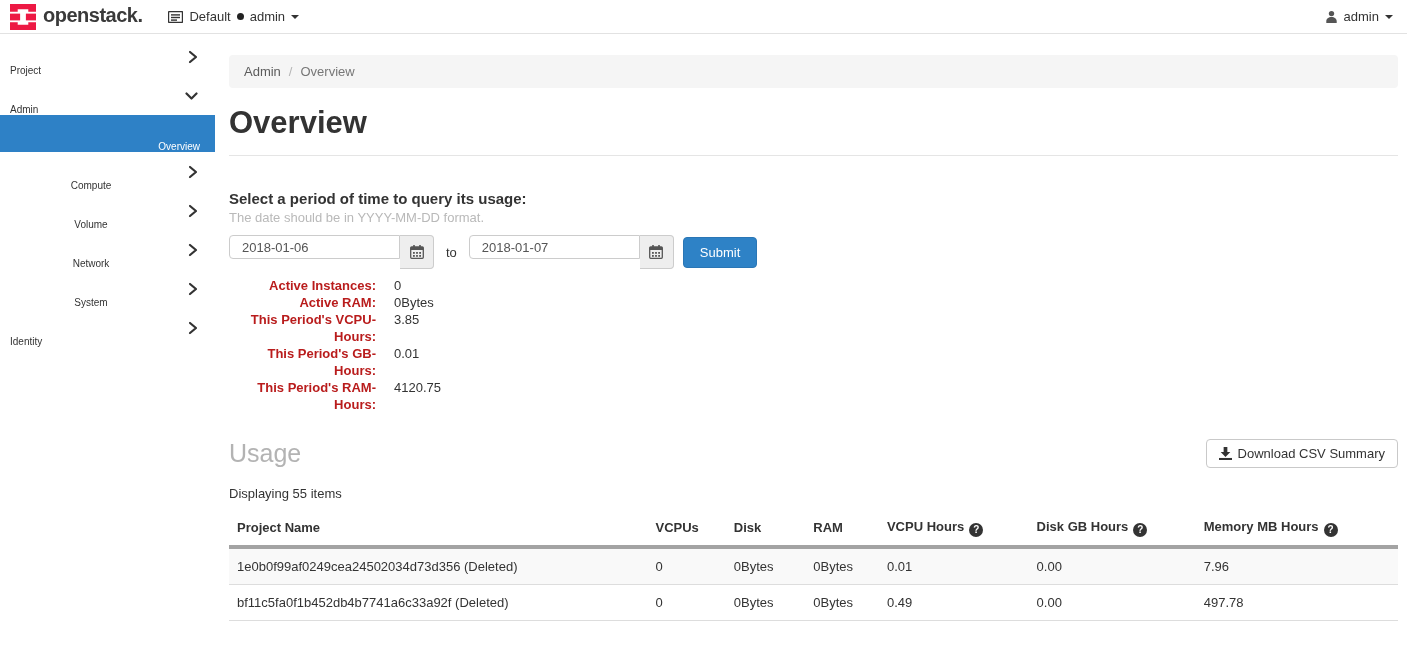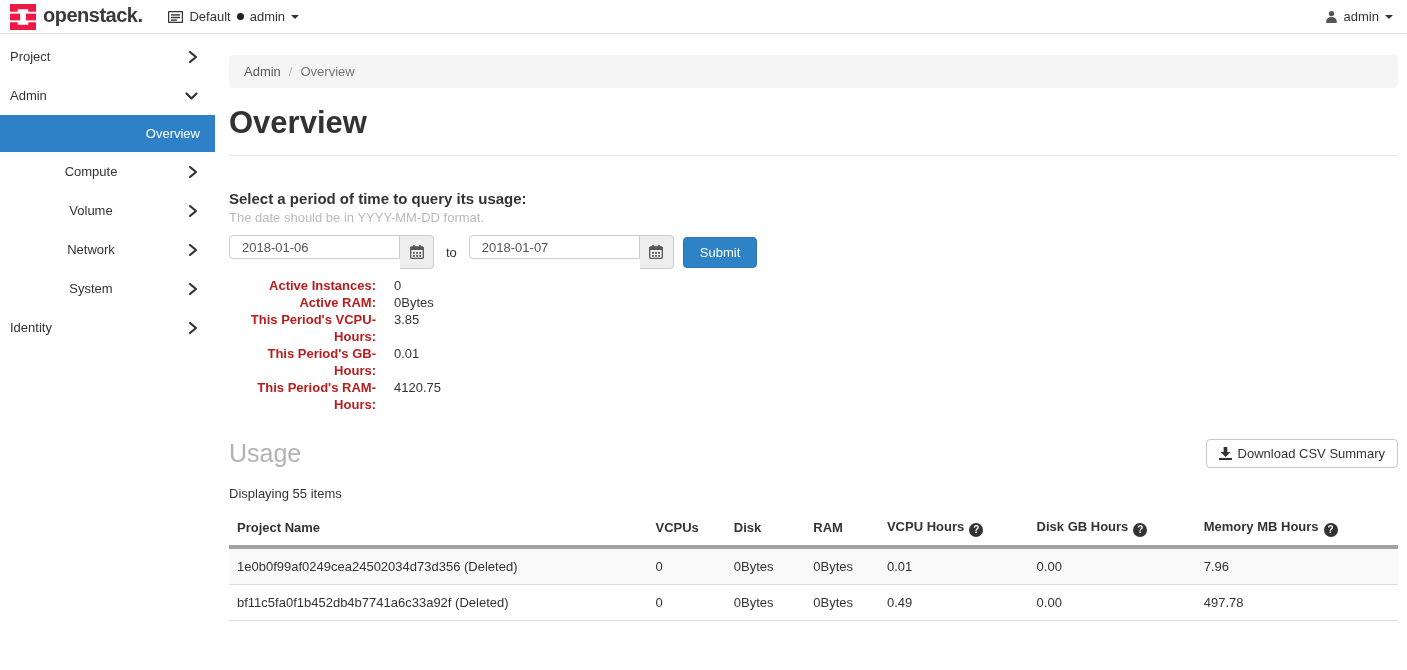--- a/index.html
+++ b/index.html
@@ -21,22 +21,22 @@
   .ctx-switcher > * { margin-right: 6px; }
   .dot { width: 7px; height: 7px; border-radius: 50%; background: #222; display: inline-block; }
   .caret { width: 0; height: 0; border-left: 4px solid transparent; border-right: 4px solid transparent; border-top: 4px solid #333; display: inline-block; }
   .user-menu { display: flex; align-items: center; cursor: pointer; }
   .user-menu > * { margin-left: 6px; }
   
   .layout { display: flex; height: 635px; }
   
   .sidebar { width: 215px; flex: 0 0 215px; padding-top: 3px; }
   .nav-row {
-    position: relative; height: 39px; display: flex; align-items: center;
-    font-size: 13px; color: #333; cursor: pointer;
+    position: relative; height: 39px; display: flex; align-items: flex-end;
+    font-size: 10px; color: #333; cursor: pointer;
   }
   .nav-row .chev { position: absolute; right: 17px; top: 50%; transform: translateY(-50%); display: flex; }
   .lvl1 { padding-left: 10px; }
   .leaf-selected {
     height: 37px; background: #2e81c6; color: #fff; justify-content: flex-end;
     padding-right: 15px;
   }
   .lvl2-group .grp-label {
     position: absolute; left: 0; right: 33px; text-align: center;
   }

